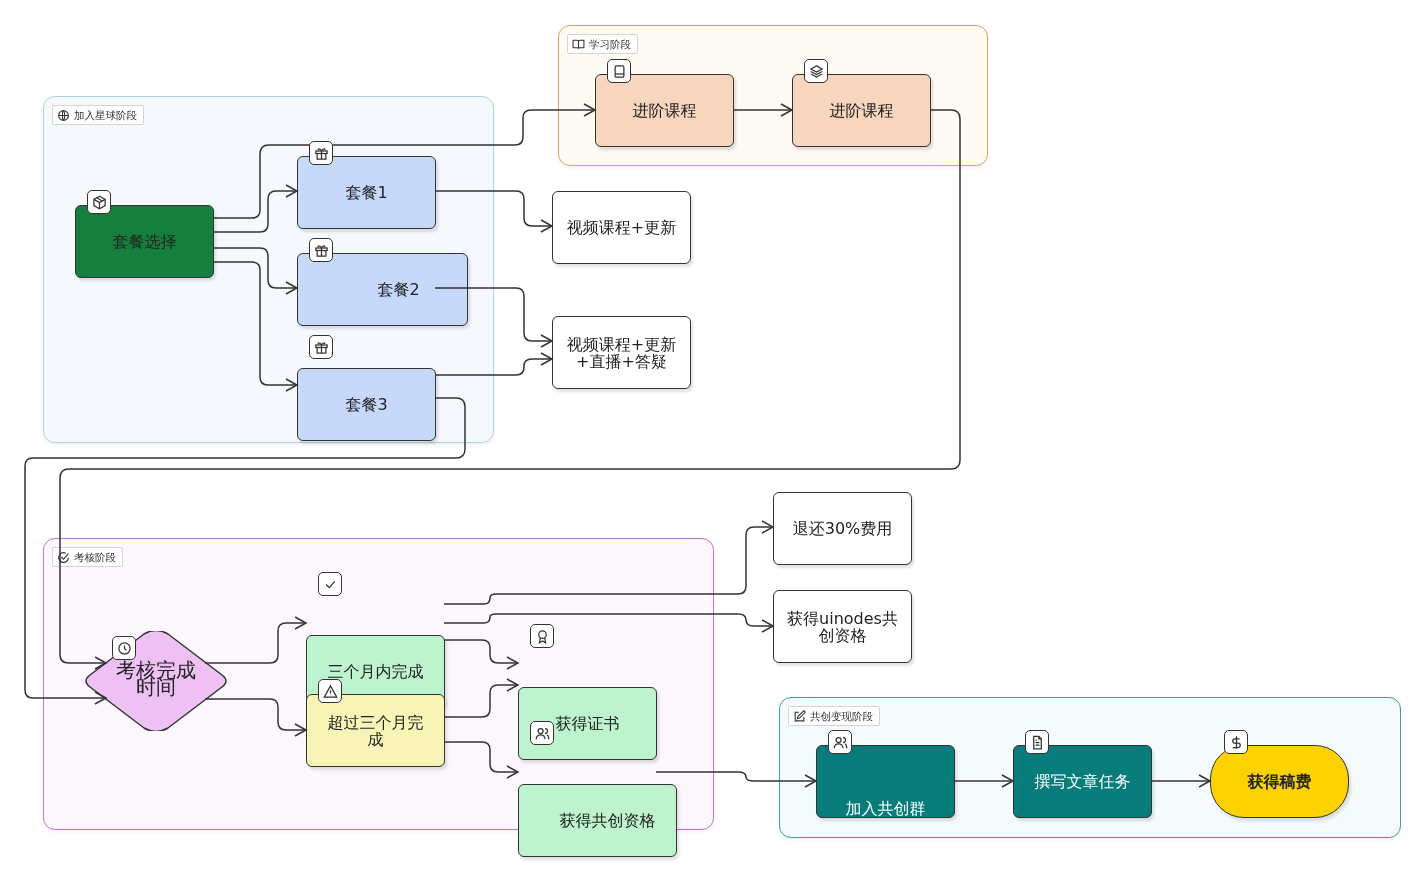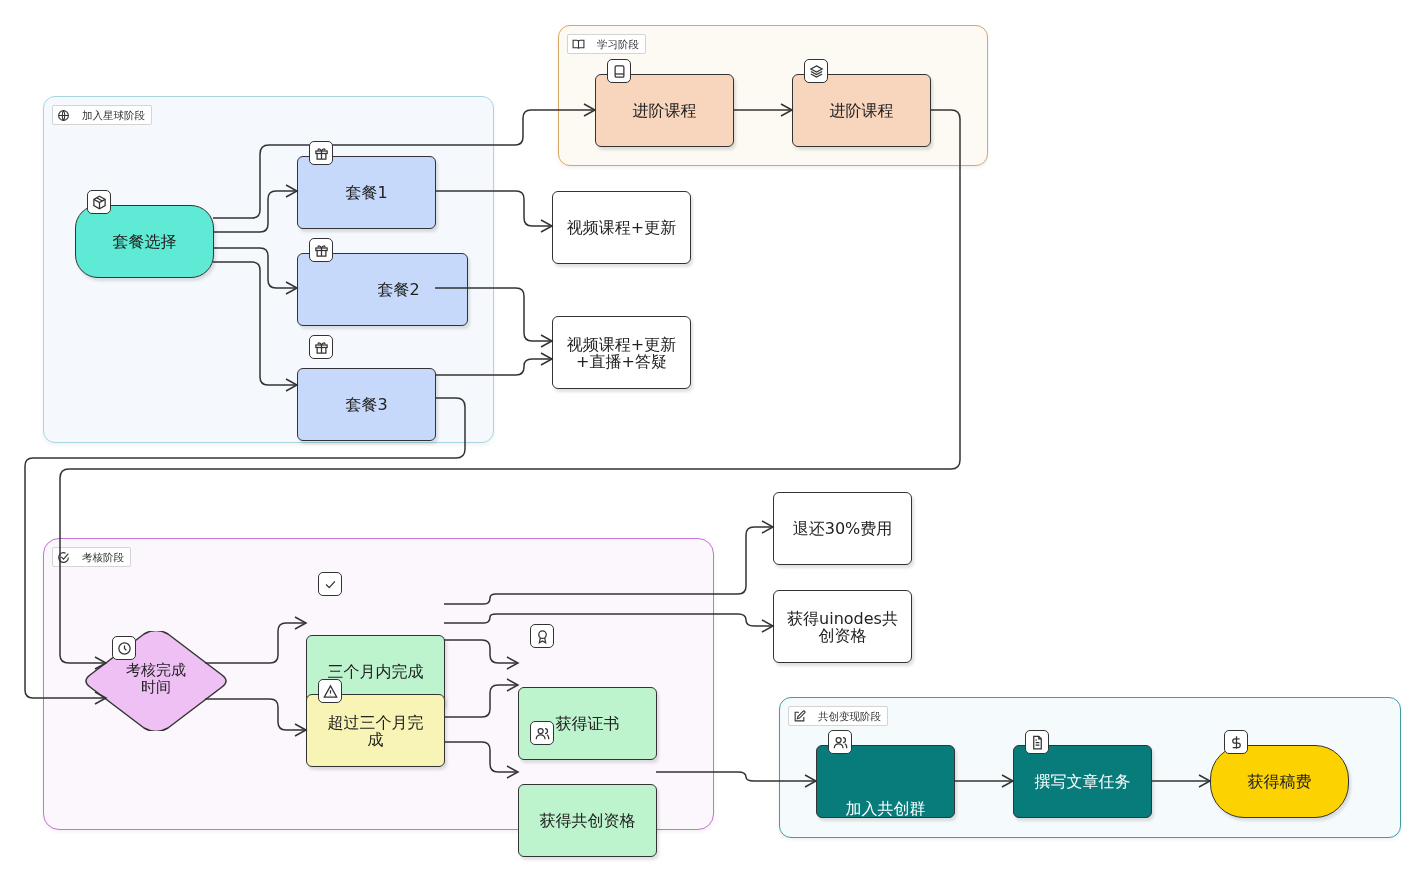--- a/index.html
+++ b/index.html
@@ -1,39 +1,39 @@
 <!DOCTYPE html>
 <html><head>
 <meta charset="utf-8">
 <style>
   html,body{margin:0;padding:0;background:#ffffff;}
   body{width:1425px;height:874px;position:relative;overflow:hidden;font-family:"DejaVu Sans","Liberation Sans",sans-serif;color:#222;}
   .group{position:absolute;border-radius:12px;border:1.5px solid;box-shadow:0 2px 4px rgba(0,0,0,0.06);}
   .g-join{left:43px;top:96px;width:449px;height:345px;border-color:#a9d7df;background:#f5f9fd;}
   .g-learn{left:558px;top:25px;width:428px;height:139px;border-color:#d6a865;background:#fdfaf4;}
-  .g-exam{left:43px;top:538px;width:669px;height:290px;border-color:#c473d6;background:#fcf7fc;border-radius:16px;}
+  .g-exam{left:43px;top:538px;width:669px;height:290px;border-color:#c473d6;background:#fcf7fc;}
   .g-earn{left:779px;top:697px;width:620px;height:139px;border-color:#3f9ea0;background:#f5fbfc;}
-  .glabel{position:absolute;left:8px;top:8px;height:18px;padding:0 6px 0 4px;border:1px solid #d4d4d4;background:#fff;border-radius:2px;font-size:10.5px;line-height:18px;display:flex;align-items:center;gap:12px;color:#333;white-space:nowrap;}
+  .glabel{position:absolute;left:8px;top:8px;height:18px;padding:0 6px 0 4px;border:1px solid #d4d4d4;background:#fff;border-radius:2px;font-size:10.5px;line-height:18px;display:flex;align-items:center;gap:4px;color:#333;white-space:nowrap;}
   .glabel svg{width:13px;height:13px;}
   .node{position:absolute;border:1.5px solid #333;border-radius:6px;display:flex;align-items:center;justify-content:center;text-align:center;font-size:16px;line-height:17px;box-shadow:2px 3px 3px rgba(0,0,0,0.12);}
   .node span{white-space:pre-line;}
   .badge{position:absolute;width:22px;height:22px;border:1.5px solid #333;border-radius:5px;background:#fff;display:flex;align-items:center;justify-content:center;z-index:3;}
   .badge svg{width:15px;height:15px;}
-  .pink{background:#5eead4;border-radius:23px;}
+  .pink{background:#15803d;}
   .blue{background:#c6d9fa;}
   .peach{background:#f8d6bd;}
   .white{background:#ffffff;align-items:center;}
   .green{background:#bdf4cd;margin-top:48px;}
   .yellowlight{background:#f7f4b5;align-items:center;}
   .teal{background:#087b7b;color:#ffffff;}
-  .gold{background:#fcd300;border-radius:34px;}
+  .gold{background:#fcd300;border-radius:34px;font-weight:bold;}
   svg.edges{position:absolute;left:0;top:0;width:1425px;height:874px;z-index:2;pointer-events:none;}
   svg.edges path{fill:none;stroke:#333;stroke-width:1.5;}
   .diamond{position:absolute;left:84px;top:631px;width:144px;height:100px;z-index:1;}
-  .diamond-text{position:absolute;left:84px;top:662px;width:144px;text-align:center;font-size:15px;line-height:17px;z-index:2;white-space:pre-line;}
+  .diamond-text{position:absolute;left:84px;top:662px;width:144px;text-align:center;font-size:20px;line-height:17px;z-index:2;white-space:pre-line;}
 </style>
 </head>
 <body>
 
 <div class="group g-join">
   <div class="glabel">
     <svg viewBox="0 0 24 24" fill="none" stroke="#333" stroke-width="2">
         <circle cx="12" cy="12" r="9"></circle>
         <path d="M3 12h18M12 3c3 3 3 15 0 18M12 3c-3 3-3 15 0 18"></path>
       </svg>
@@ -169,21 +169,21 @@
 <div class="node green" style="left:518px;top:639px;width:137px;height:71px;">
   <span>获得证书</span>
 </div>
 <div class="badge" style="left:530px;top:624px;">
   <svg viewBox="0 0 24 24" fill="none" stroke="#333" stroke-width="2">
       <circle cx="12" cy="9" r="6"></circle>
       <path d="M8.5 14L7 22l5-3 5 3-1.5-8"></path>
     </svg>
 </div>
 
-<div class="node green" style="left:518px;top:736px;width:137px;height:71px;">
+<div class="node green" style="left:518px;top:736px;width:137px;height:71px;padding-left:20px;">
   <span>获得共创资格</span>
 </div>
 <div class="badge" style="left:530px;top:721px;">
   <svg viewBox="0 0 24 24" fill="none" stroke="#333" stroke-width="2">
       <circle cx="9" cy="8" r="4"></circle>
       <path d="M2 21c0-4 3-7 7-7s7 3 7 7M16 4a4 4 0 0 1 0 8M19 14c2 1 3 4 3 7"></path>
     </svg>
 </div>
 
 <div class="node white" style="left:773px;top:492px;width:137px;height:71px;">

